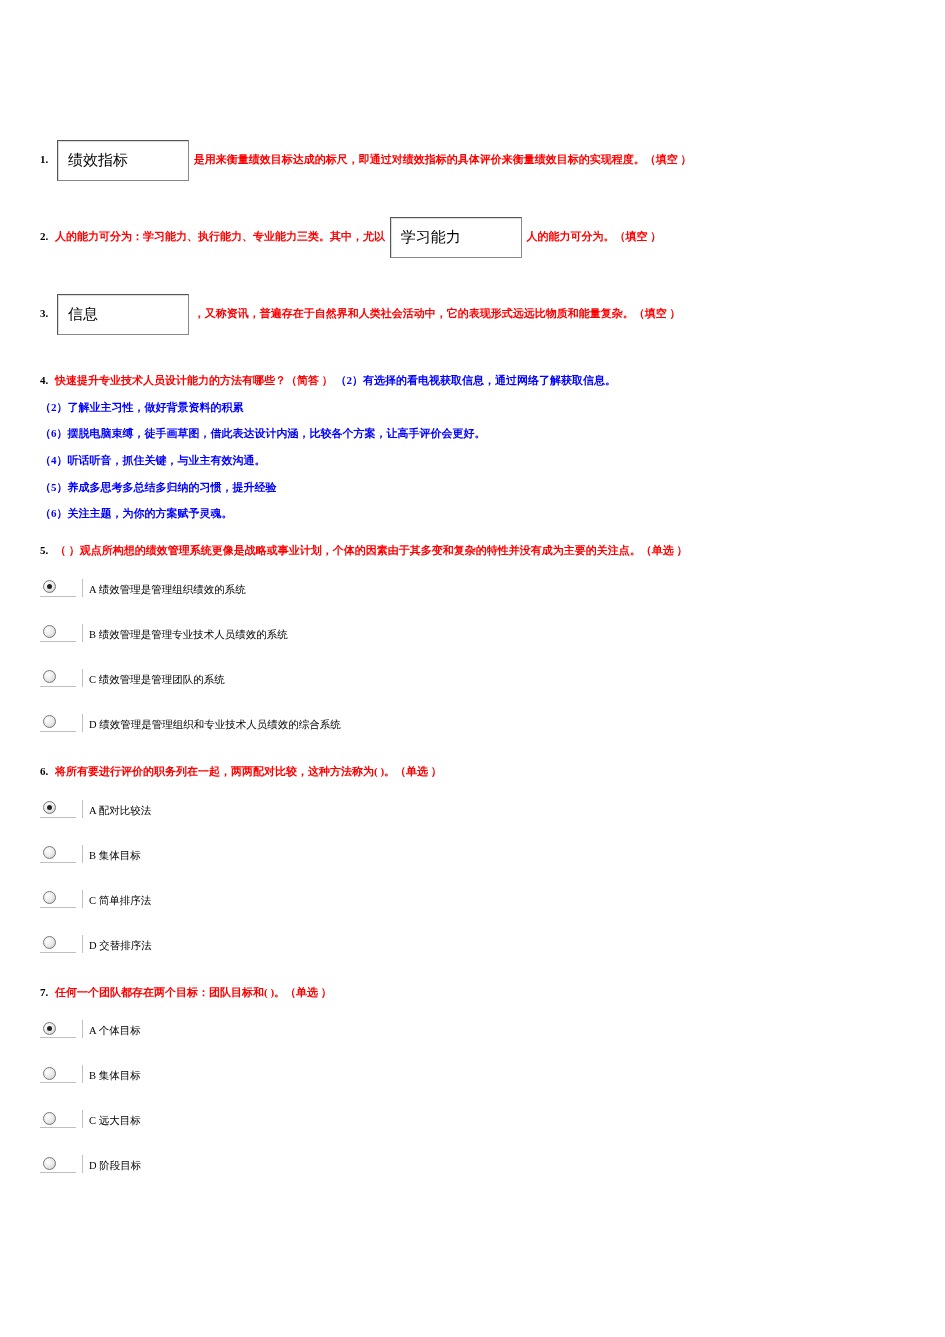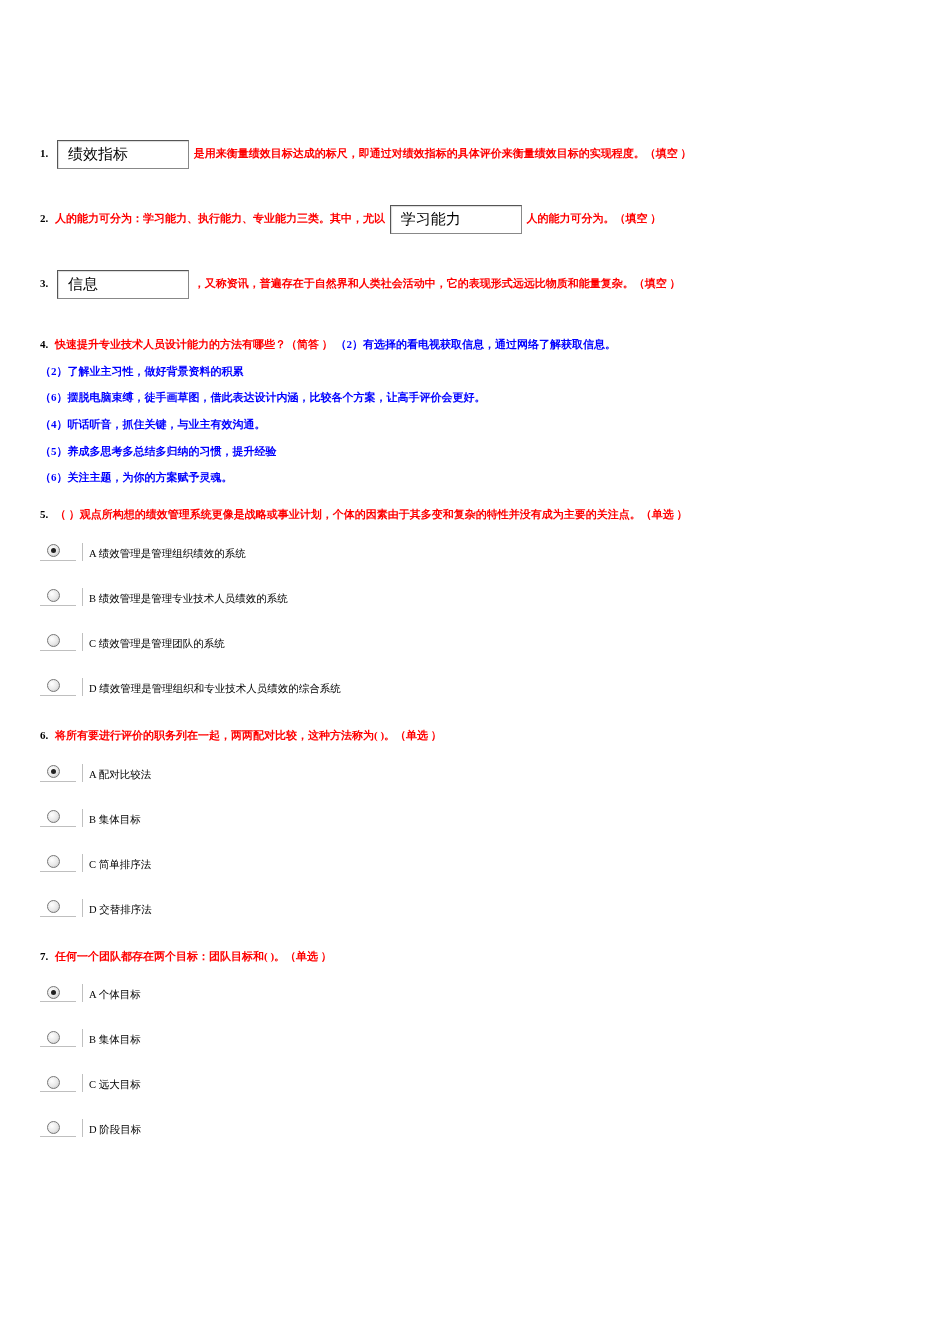--- a/index.html
+++ b/index.html
@@ -26,34 +26,33 @@
   .blue { color: #00f; font-weight: bold; }
   .inputbox {
     display: inline-block;
     vertical-align: middle;
     border: 1px solid #888;
     border-top-color: #555;
     border-left-color: #555;
     background: #fff;
     font-family: "SimSun","宋体",serif;
     font-size: 15px;
-    padding: 4px 10px;
+    padding: 10px 10px;
     margin: 0 2px;
     min-width: 110px;
     text-align: left;
     box-shadow: inset 1px 1px 1px rgba(0,0,0,0.15);
     color: #000;
   }
   .q-block { margin-bottom: 30px; }
   .q-block.first3 { margin-bottom: 36px; }
   .option-row {
     display: flex;
     align-items: flex-end;
     margin: 18px 0 26px 0;
-    text-align: right;
   }
   .radio-wrap {
     width: 18px; height: 18px;
     display: inline-flex; align-items: center; justify-content: center;
     margin-right: 8px;
     vertical-align: bottom;
   }
   .radio {
     width: 13px; height: 13px;
     border-radius: 50%;

